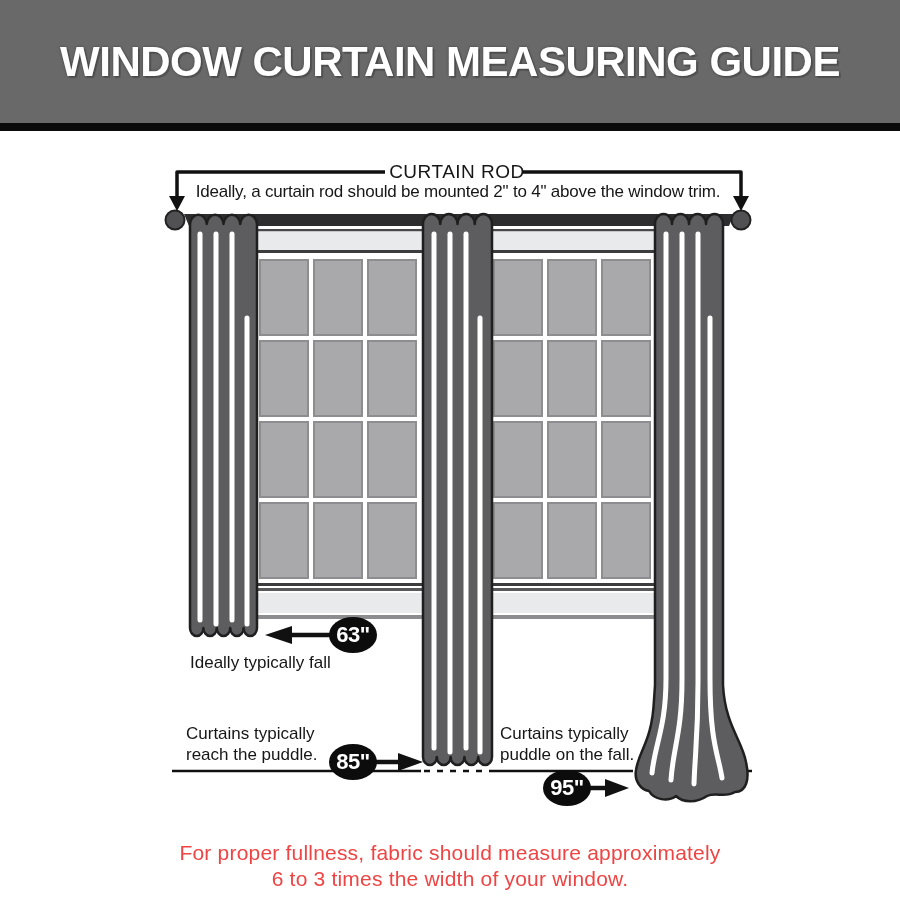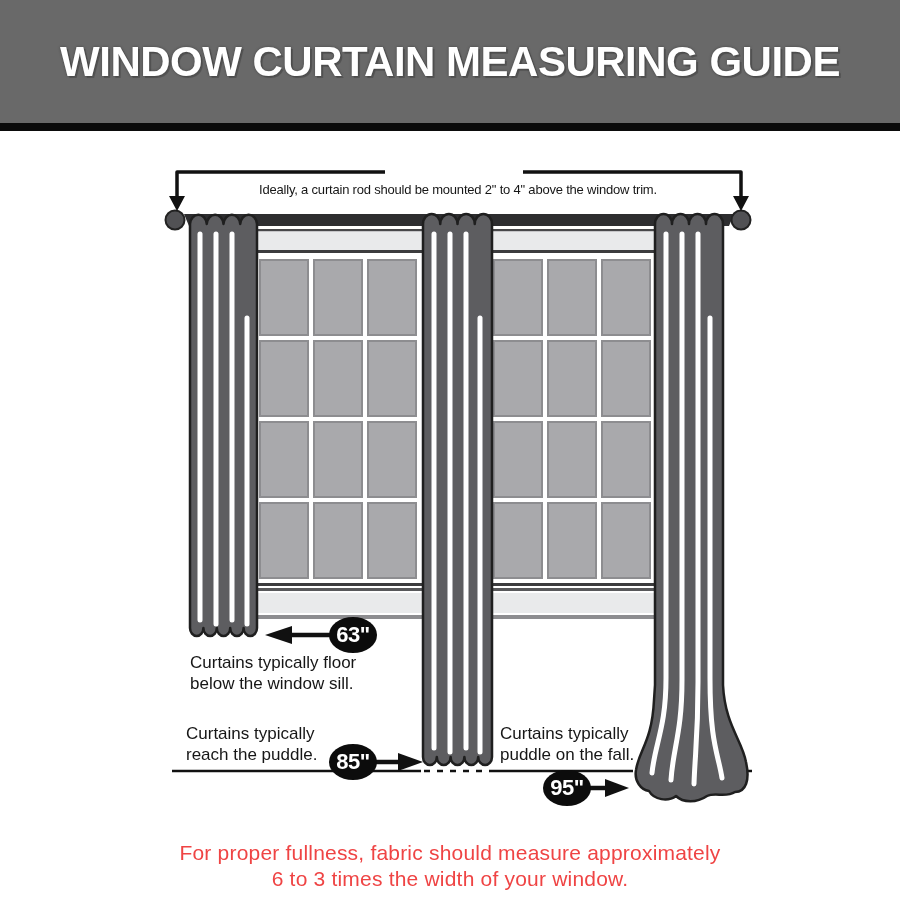--- a/index.html
+++ b/index.html
@@ -10,21 +10,21 @@
        display:flex;align-items:center;justify-content:center;}
   #hdr .title{color:#ffffff;font-size:42px;font-weight:bold;letter-spacing:-0.5px;
        text-shadow:0 0 3px rgba(0,0,0,0.35),2px 2px 0 rgba(0,0,0,0.18);white-space:nowrap;}
   #hdrbar{position:absolute;left:0;top:123px;width:900px;height:8px;background:#0b0b0b;}
   
   #diag{position:absolute;left:0;top:0;width:900px;height:900px;}
   
   .ov{position:absolute;white-space:nowrap;}
   #rod-label{left:375px;top:161px;width:164px;text-align:center;font-size:19px;
              letter-spacing:0.5px;color:#161616;}
-  #rod-note{left:128px;top:182px;width:660px;text-align:center;font-size:13px;
+  #rod-note{left:128px;top:182px;width:660px;text-align:center;font-size:17px;
             letter-spacing:-0.2px;color:#161616;}
   .ann{font-size:17px;line-height:21px;color:#161616;}
   #ann-sill{left:190px;top:652px;}
   #ann-floor{left:186px;top:723px;}
   #ann-puddle{left:500px;top:723px;}
   .badge{position:absolute;width:48px;height:36px;border-radius:50%;background:#0c0c0c;
          color:#ffffff;font-size:22px;font-weight:bold;display:flex;align-items:center;
          justify-content:center;letter-spacing:-0.5px;}
   #badge-63{left:329px;top:617px;}
   #badge-85{left:329px;top:744px;}
@@ -150,25 +150,25 @@
     <g>
       <line x1="375" y1="762" x2="398" y2="762" stroke="#111111" stroke-width="4.5"></line>
       <polygon points="398,753 398,771 423,762" fill="#111111"></polygon>
     </g>
     <g>
       <line x1="589" y1="788" x2="605" y2="788" stroke="#111111" stroke-width="4.5"></line>
       <polygon points="605,779 605,797 629,788" fill="#111111"></polygon>
     </g>
   </svg>
 
+  <div class="ov" id="rod-label">CURTAIN ROD</div>
   <div class="ov" id="rod-note">Ideally, a curtain rod should be mounted 2" to 4" above the window trim.</div>
 
   <div class="ov ann" id="ann-sill">
-    <div>Curtains typically floor</div>
-    <div>below the window sill.</div>
+    <div>Ideally typically fall</div>
   </div>
   <div class="ov ann" id="ann-floor">
     <div>Curtains typically</div>
     <div>reach the puddle.</div>
   </div>
   <div class="ov ann" id="ann-puddle">
     <div>Curtains typically</div>
     <div>puddle on the fall.</div>
   </div>
 

